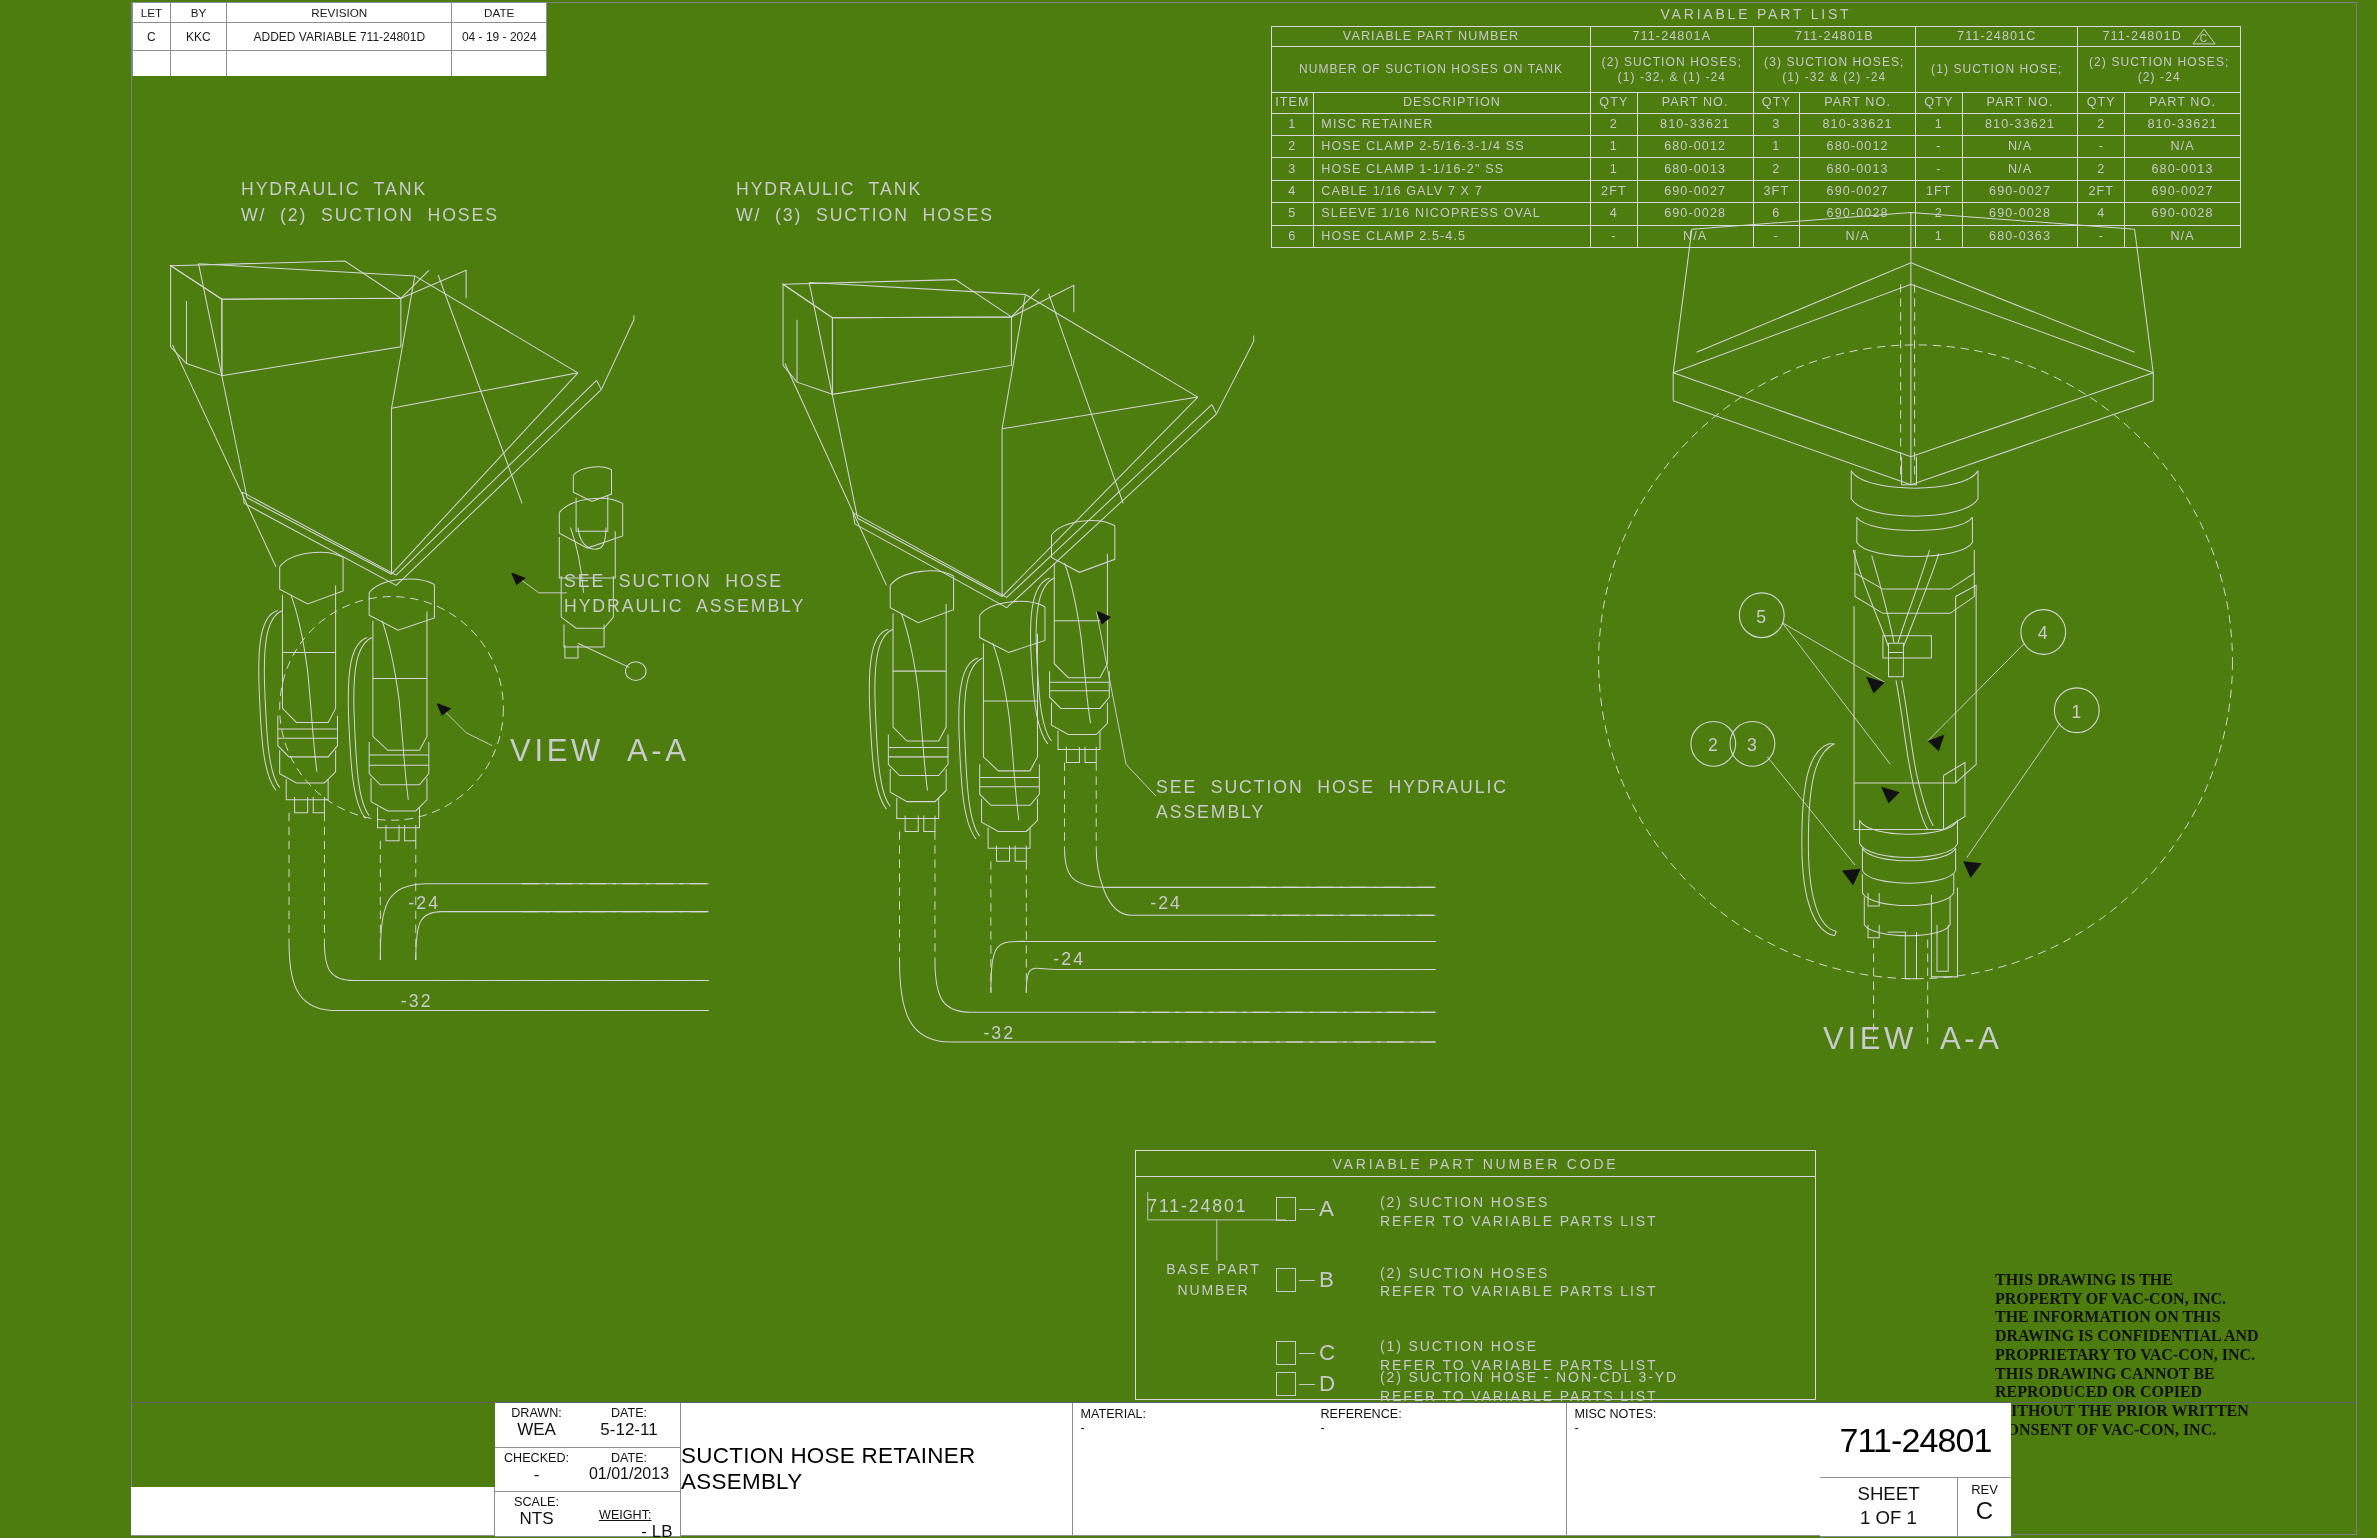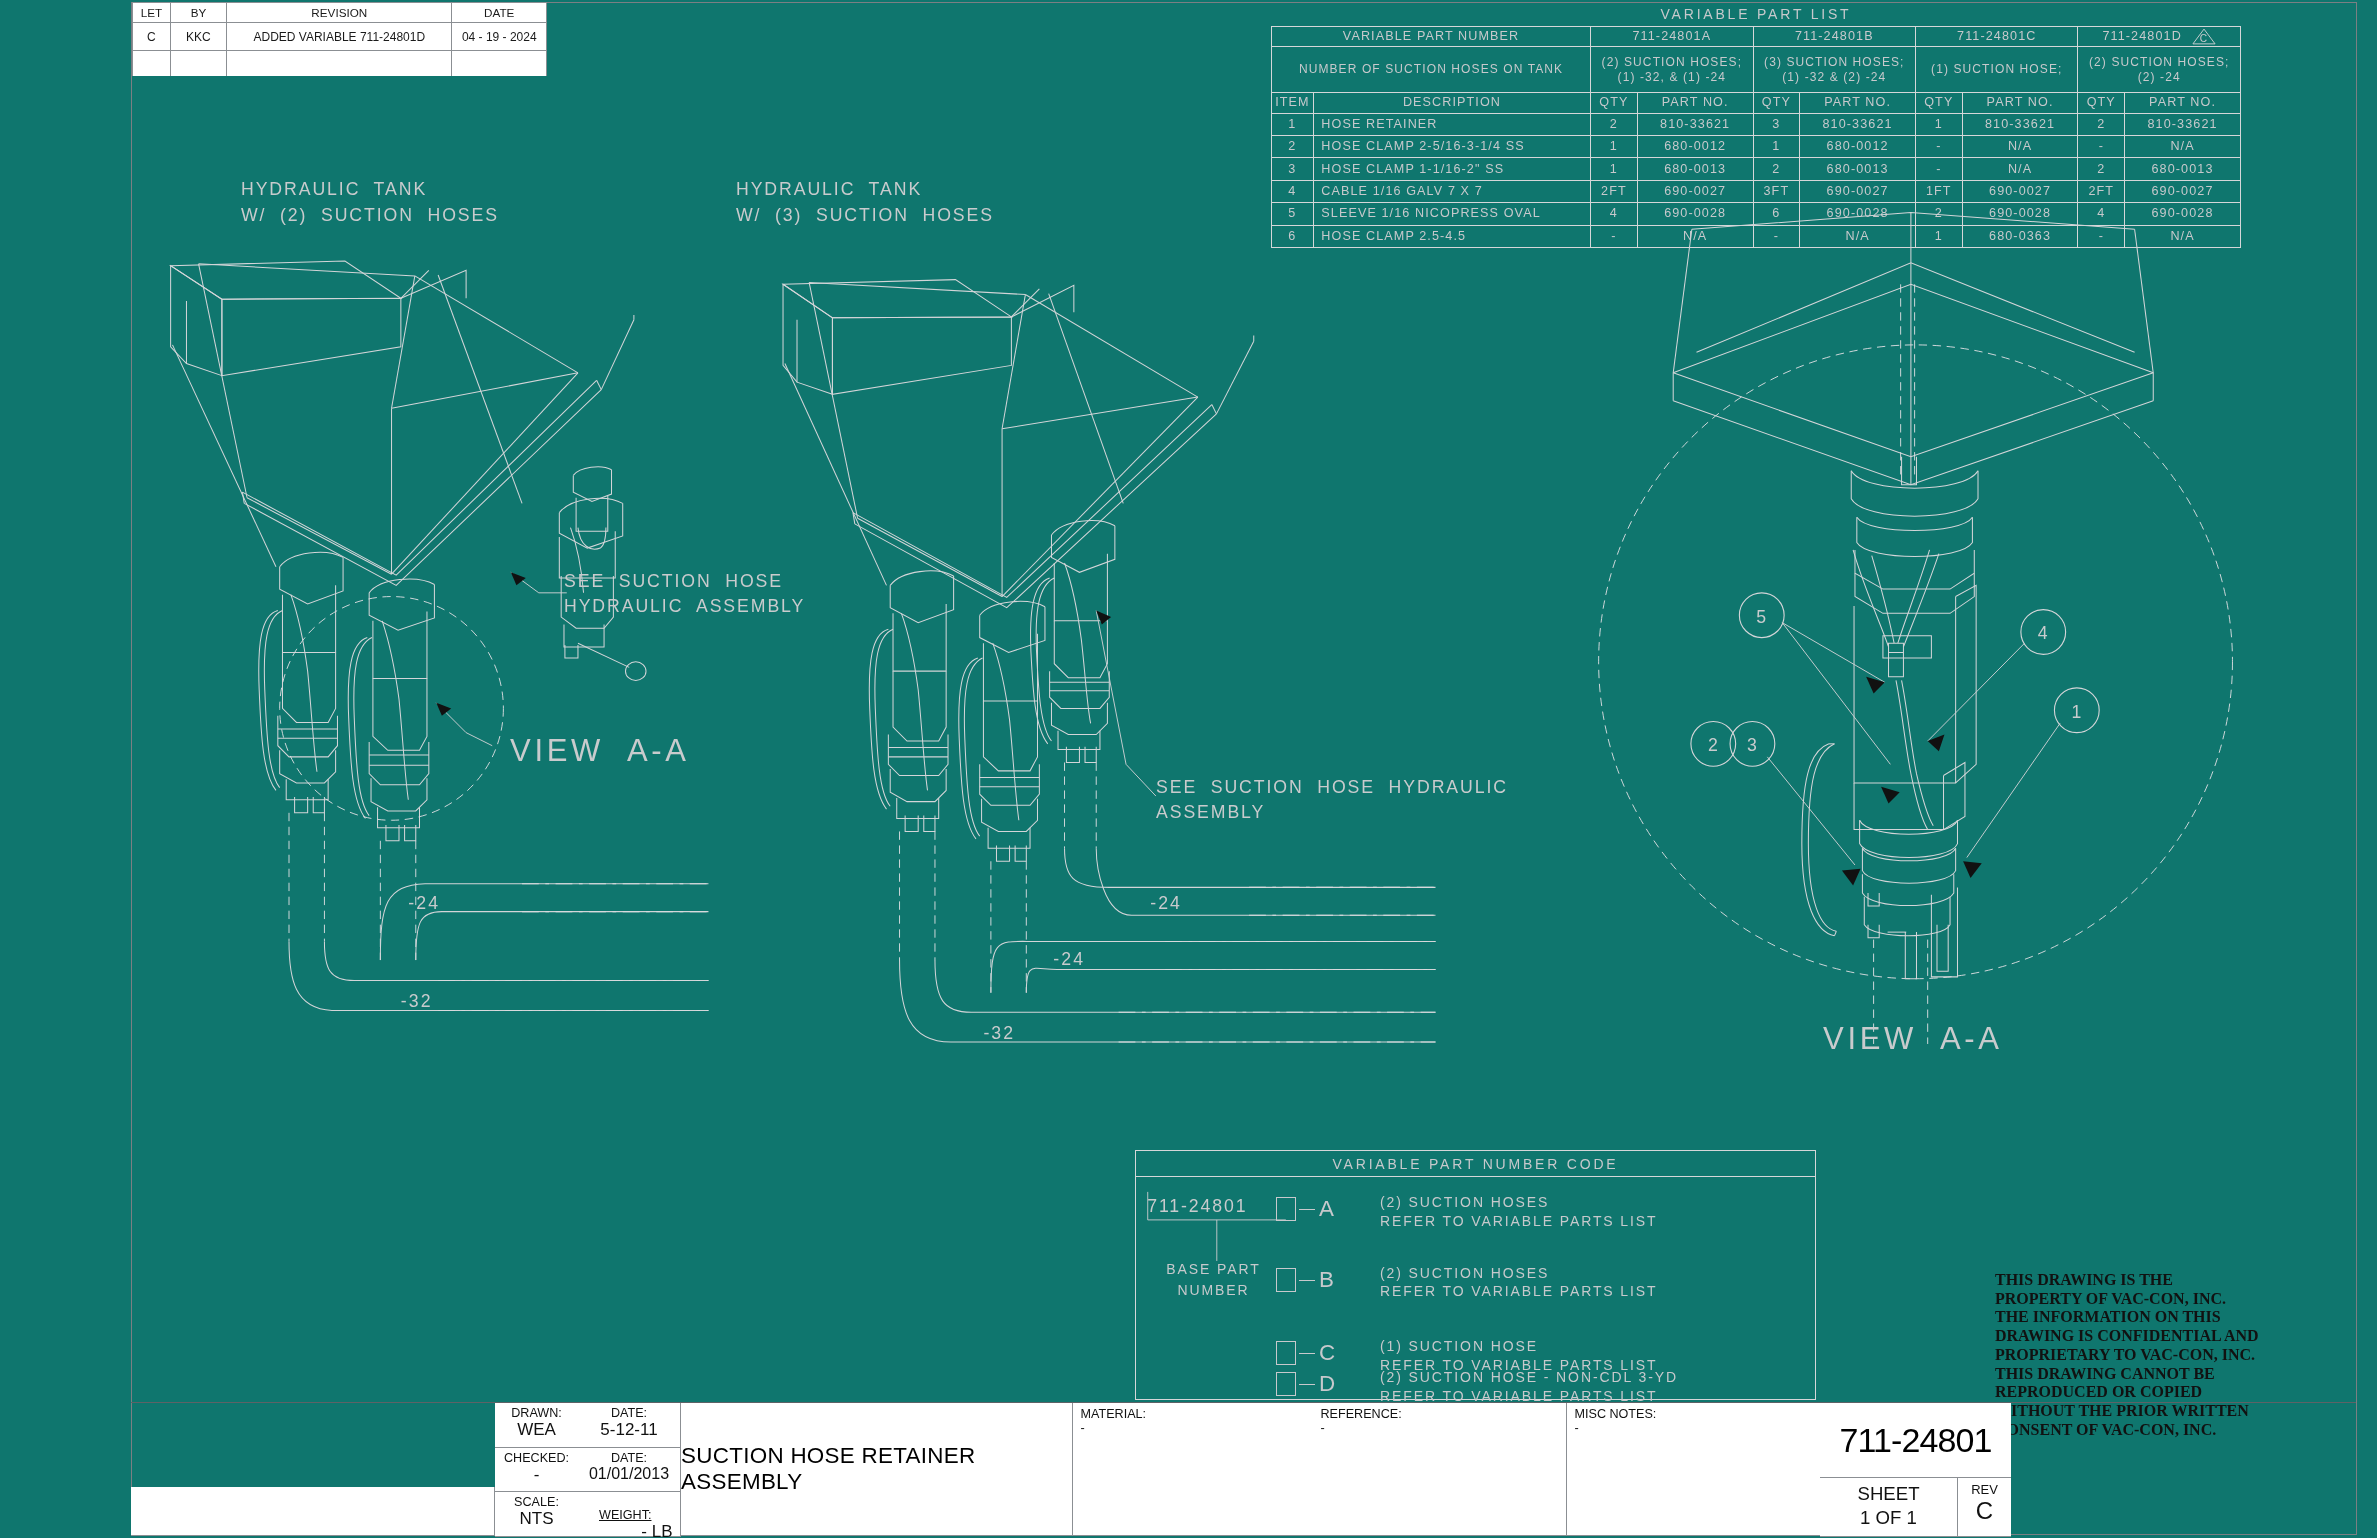--- a/index.html
+++ b/index.html
@@ -7,21 +7,21 @@
     background: #ffffff;
   }
   body {
     width: 2377px; height: 1538px;
     position: relative;
     font-family: "Liberation Sans", sans-serif;
     overflow: hidden;
   }
   .page {
     position: absolute; inset: 0;
-    background: #0f766e;
+    background: #4d7c0f;
     padding-left: 28px;
   }
 
   
   .abs { position: absolute; }
   .cad {
     color: #c9cbcd;
     font-family: "Liberation Sans", sans-serif;
     letter-spacing: 1.9px;
     white-space: pre;
@@ -255,21 +255,21 @@
       <td class="pn-col">PART NO.</td>
       <td class="qty-col">QTY</td>
       <td class="pn-col">PART NO.</td>
       <td class="qty-col">QTY</td>
       <td class="pn-col">PART NO.</td>
     </tr>
     </tbody>
       <tbody id="vpl-body">
         <tr>
           <td class="item-col">1</td>
-          <td class="desc-col desc">HOSE RETAINER</td>
+          <td class="desc-col desc">MISC RETAINER</td>
           <td class="qty-col">2</td>
           <td class="pn-col">810-33621</td>
           <td class="qty-col">3</td>
           <td class="pn-col">810-33621</td>
           <td class="qty-col">1</td>
           <td class="pn-col">810-33621</td>
           <td class="qty-col">2</td>
           <td class="pn-col">810-33621</td>
         </tr>
         <tr>

